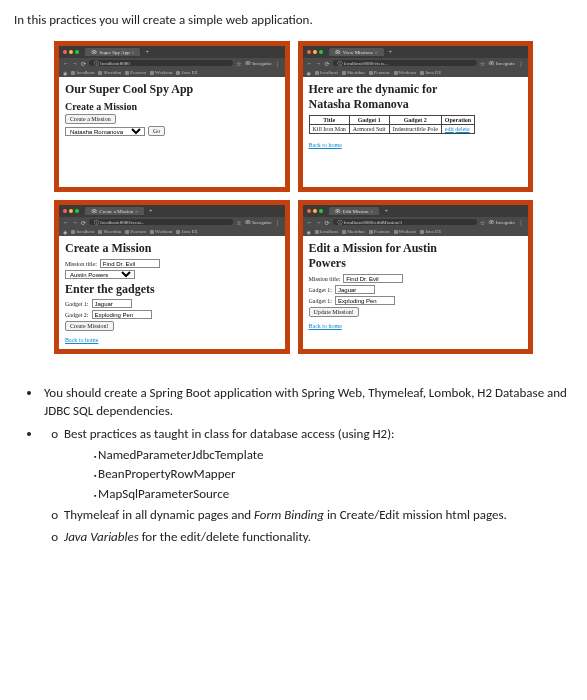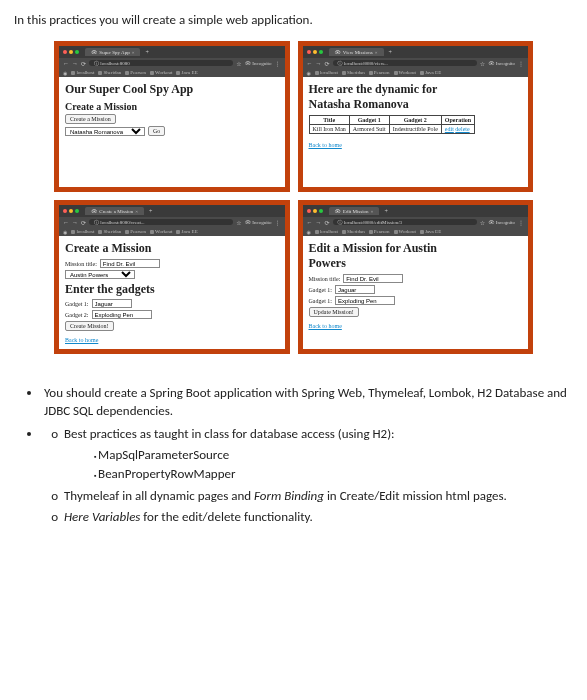--- a/index.html
+++ b/index.html
@@ -391,25 +391,26 @@
 
 </div>
 
 <ul class="list">
   <li>You should create a Spring Boot application with Spring Web, Thymeleaf, Lombok, H2 Database and JDBC SQL dependencies.</li>
   <li>
     <ul class="sublist">
       <li>
         <span>Best practices as taught in class for database access (using H2):</span>
         <ul class="subsub">
+          <li>NamedParameterJdbcTemplate</li>
+          <li>BeanPropertyRowMapper</li>
           <li>MapSqlParameterSource</li>
-          <li>BeanPropertyRowMapper</li>
         </ul>
       </li>
       <li>
         <span>Thymeleaf in all dynamic pages and </span><em>Form Binding</em><span> in Create/Edit mission html pages.</span>
       </li>
       <li>
-        <em>Here Variables</em><span> for the edit/delete functionality.</span>
+        <em>Java Variables</em><span> for the edit/delete functionality.</span>
       </li>
     </ul>
   </li>
 </ul>
 
 </body></html>

